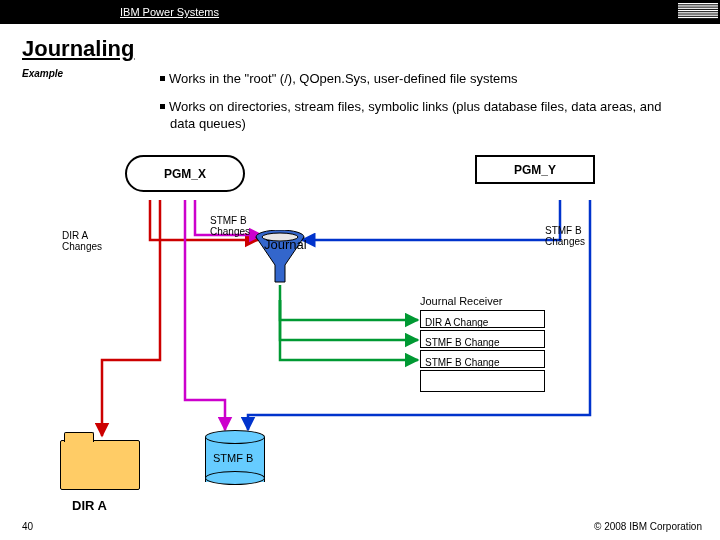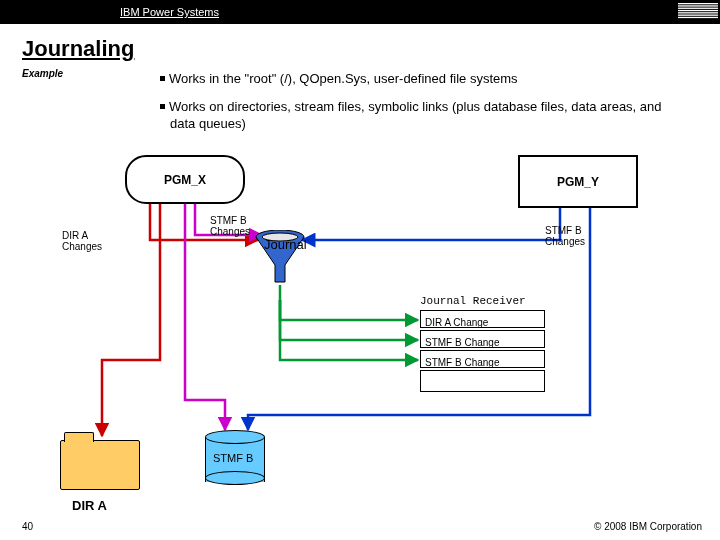--- a/index.html
+++ b/index.html
@@ -56,32 +56,32 @@
   .box {
     position: absolute;
     border: 2px solid #000;
     background: #fff;
     font-size: 12px;
     font-weight: bold;
     display: flex;
     align-items: center;
     justify-content: center;
   }
-  .pgmx { left: 125px; top: 15px; width: 120px; height: 49px; border-radius: 21px; }
-  .pgmy { left: 518px; top: 15px; width: 120px; height: 53px; }
+  .pgmx { left: 125px; top: 15px; width: 120px; height: 37px; border-radius: 21px; }
+  .pgmy { left: 475px; top: 15px; width: 120px; height: 29px; }
   .lbl {
     position: absolute;
     font-size: 10px;
     line-height: 1.1;
   }
   .dira-chg { left: 62px; top: 90px; }
   .stmfb-chg-l { left: 210px; top: 75px; }
   .stmfb-chg-r { left: 545px; top: 85px; }
   .jrnlabel { left: 264px; top: 98px; font-size:13px;}
-  .jr-title { left: 420px; top: 155px; font-size:11px;font-family:Liberation Mono, monospace; }
+  .jr-title { left: 420px; top: 155px; font-size:11px; }
   .rcv {
     position: absolute;
     border: 1px solid #000;
     background: #fff;
     font-size: 10px;
     padding: 6px 4px;
     width: 125px;
     height: 18px;
     left: 420px;
   }

